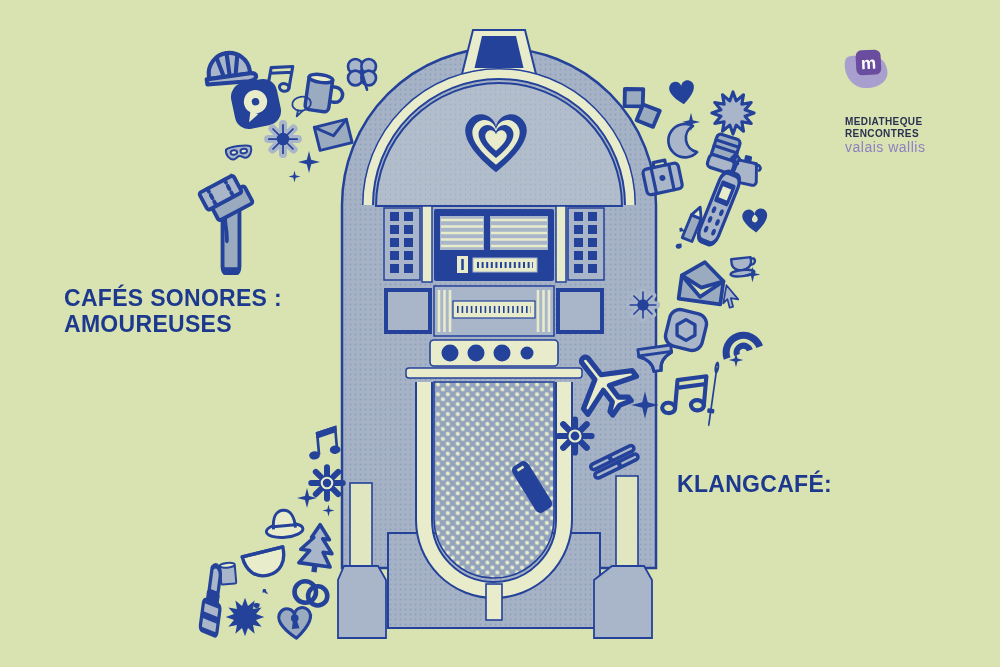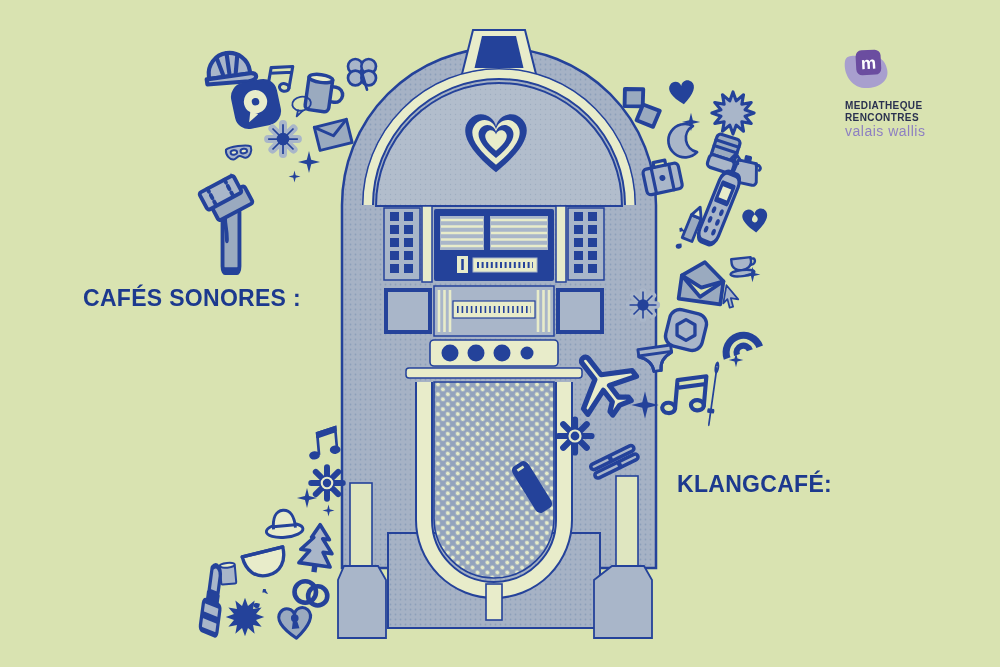--- a/index.html
+++ b/index.html
@@ -8,24 +8,24 @@
   .ic{position:absolute;overflow:visible}
   
   .s{stroke:#24429a;stroke-width:1.6;stroke-linejoin:round}
   .sl{fill:#a9b6c9}
   .ht{fill:#9aaabf}
   .cr{fill:#e8ecca}
   .nv{fill:#24429a}
   .ln{fill:none;stroke:#24429a;stroke-width:1.6;stroke-linecap:round;stroke-linejoin:round}
   .title{position:absolute;color:#1c398e;font-weight:700;font-size:23px;line-height:1.12;
          letter-spacing:.3px;white-space:nowrap}
-  .title-fr{left:83px;top:286px}
+  .title-fr{left:64px;top:286px}
   .title-de{left:677px;top:472px}
   .logo{position:absolute;left:841px;top:46px;width:120px}
-  .logo-words{margin-top:2px;margin-left:4px;color:#2a3150;font-weight:700;font-size:10px;
+  .logo-words{margin-top:18px;margin-left:4px;color:#2a3150;font-weight:700;font-size:10px;
               line-height:1.15;letter-spacing:.4px}
   .logo-sub{color:#8d7fc2;font-weight:400;font-size:14px;letter-spacing:.5px}
   .jukebox{position:absolute;left:334px;top:28px}
 </style>
 </head>
 <body>
 
 <div class="stage">
 
 <svg width="0" height="0" style="position:absolute" aria-hidden="true">
@@ -255,20 +255,21 @@
   <symbol id="i-hlock" viewBox="0 0 24 24">
           <use href="#hp" class="ht s"></use>
           <circle class="nv" cx="12" cy="10.5" r="2"></circle>
           <path class="nv" d="M11 11.5h2l1 4.5h-4z"></path>
         </symbol>
 </defs>
 </svg>
 
   <div class="title title-fr">
     <div>CAFÉS SONORES :</div>
+    <div>AMOUREUSES</div>
   </div>
   <div class="title title-de">
     <div>KLANGCAFÉ:</div>
   </div>
 
   <div class="logo">
     <svg width="56" height="48" viewBox="0 0 56 48">
       <path d="M4 15C2 27 10 41 23 42c14 1 26-7 23-19C44 13 36 9 27 10 17 11 6 7 4 15Z" fill="#a89fce"></path>
       <g transform="rotate(-3 27 18)">
         <rect x="15" y="4" width="25" height="25" rx="6" fill="#6b4da0"></rect>

